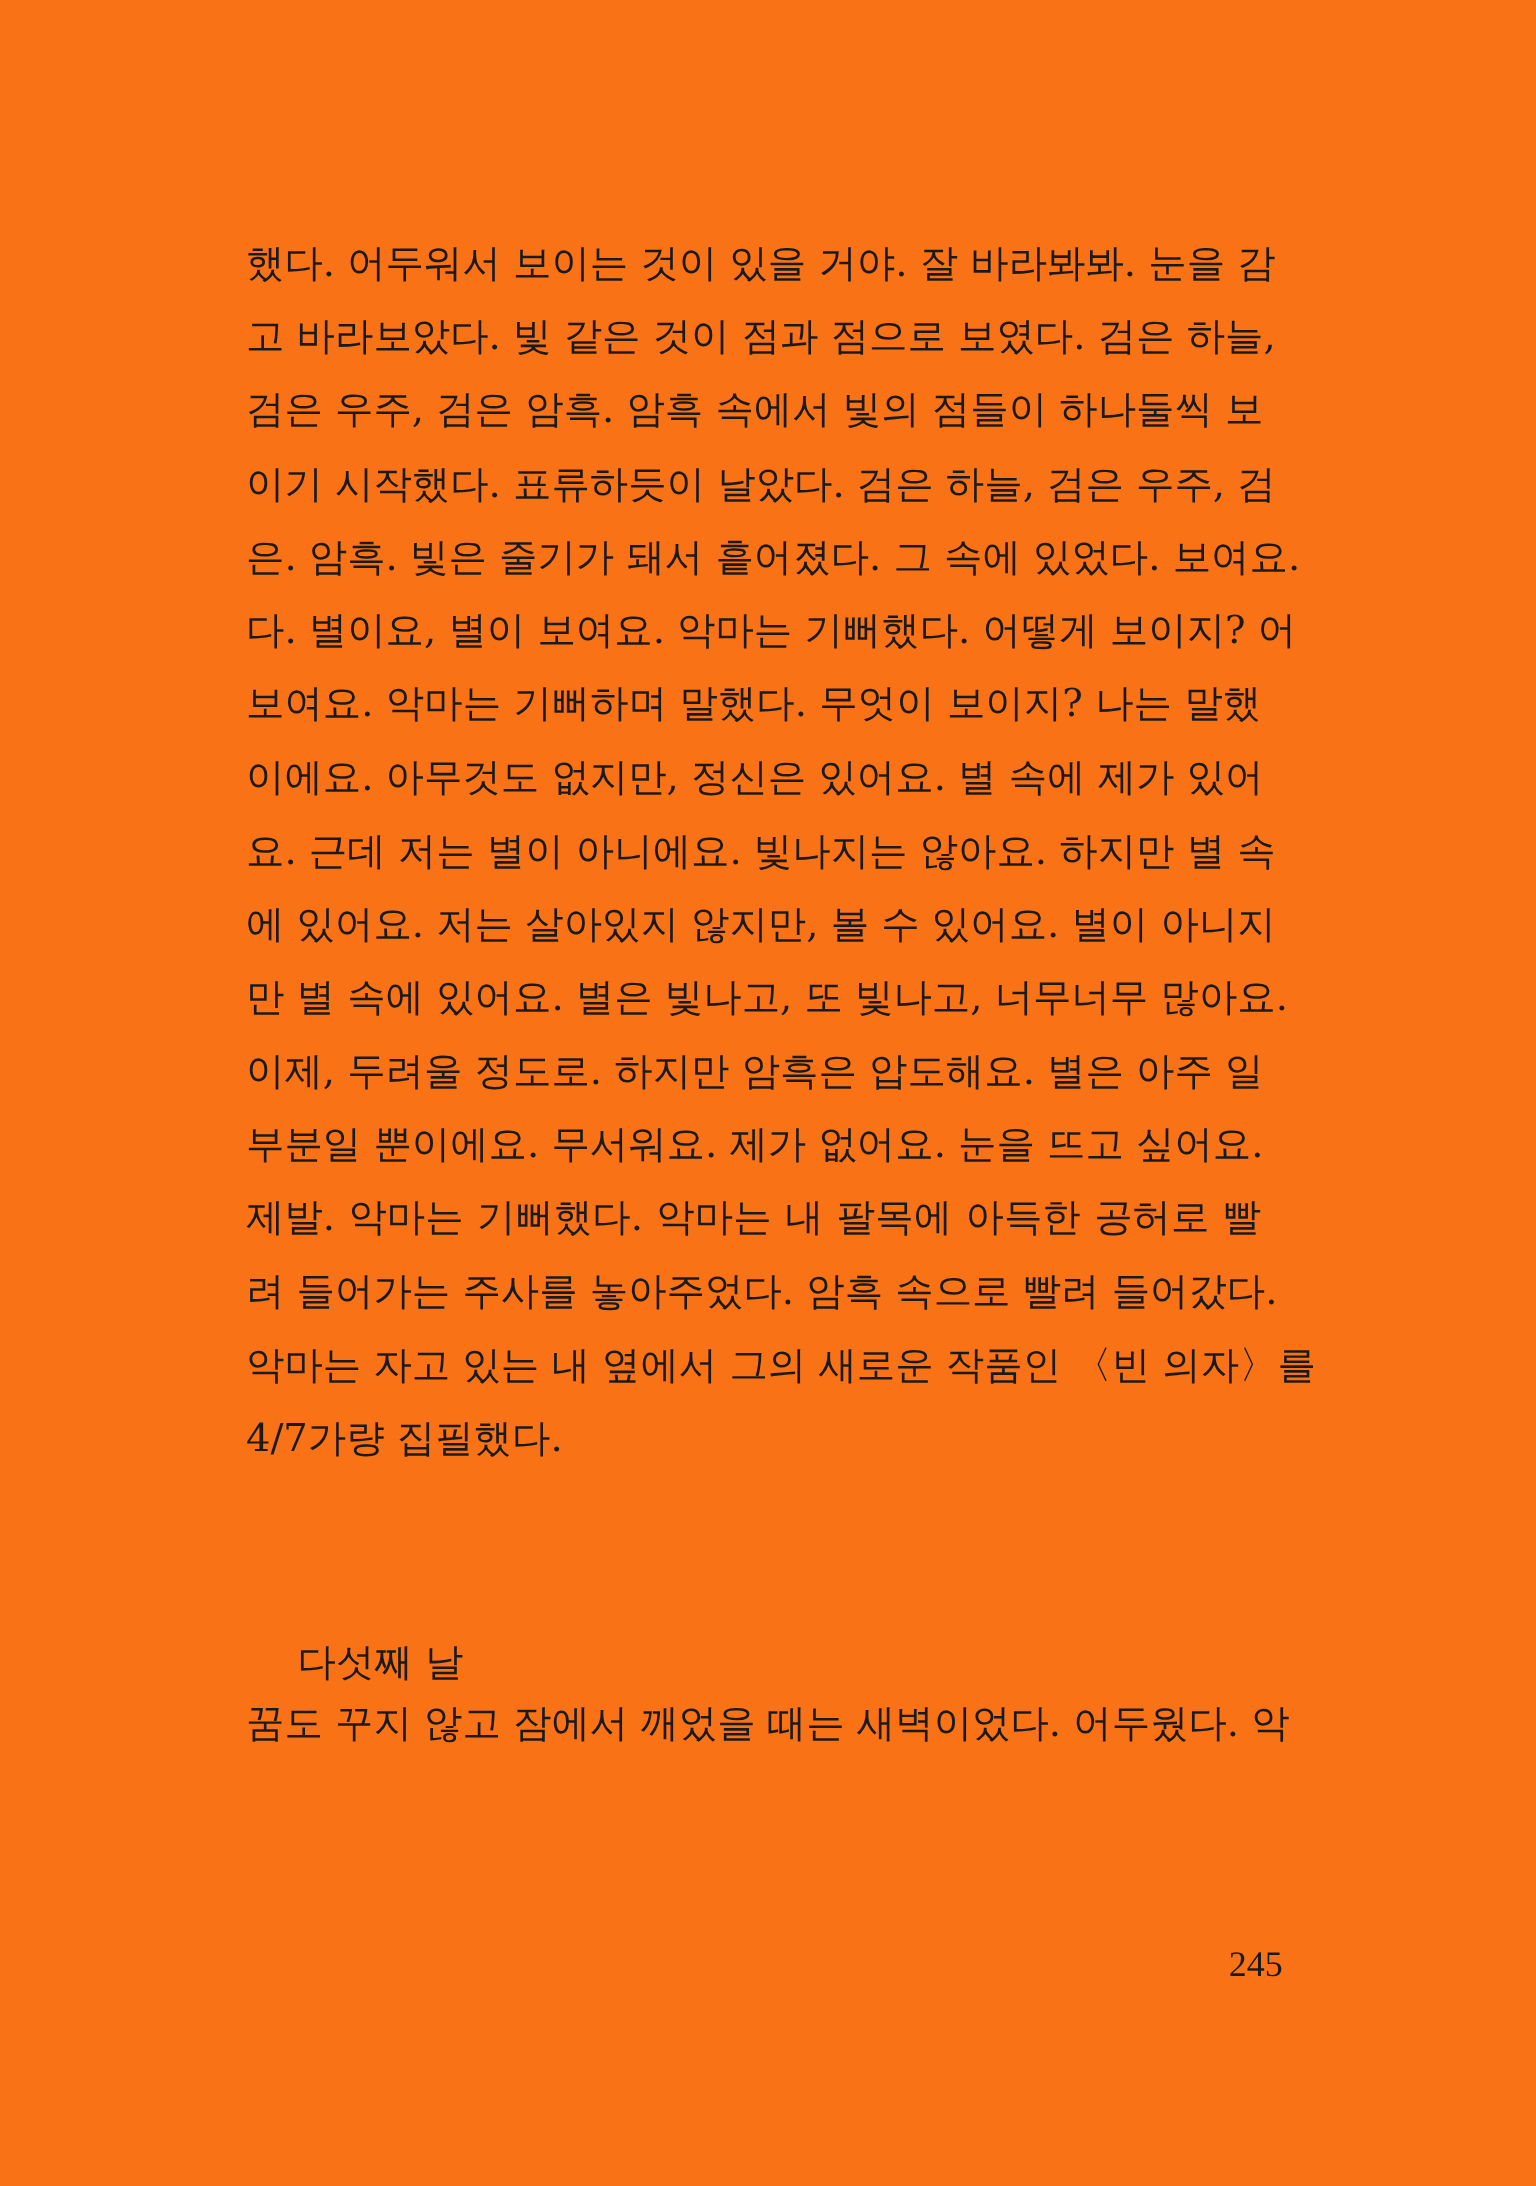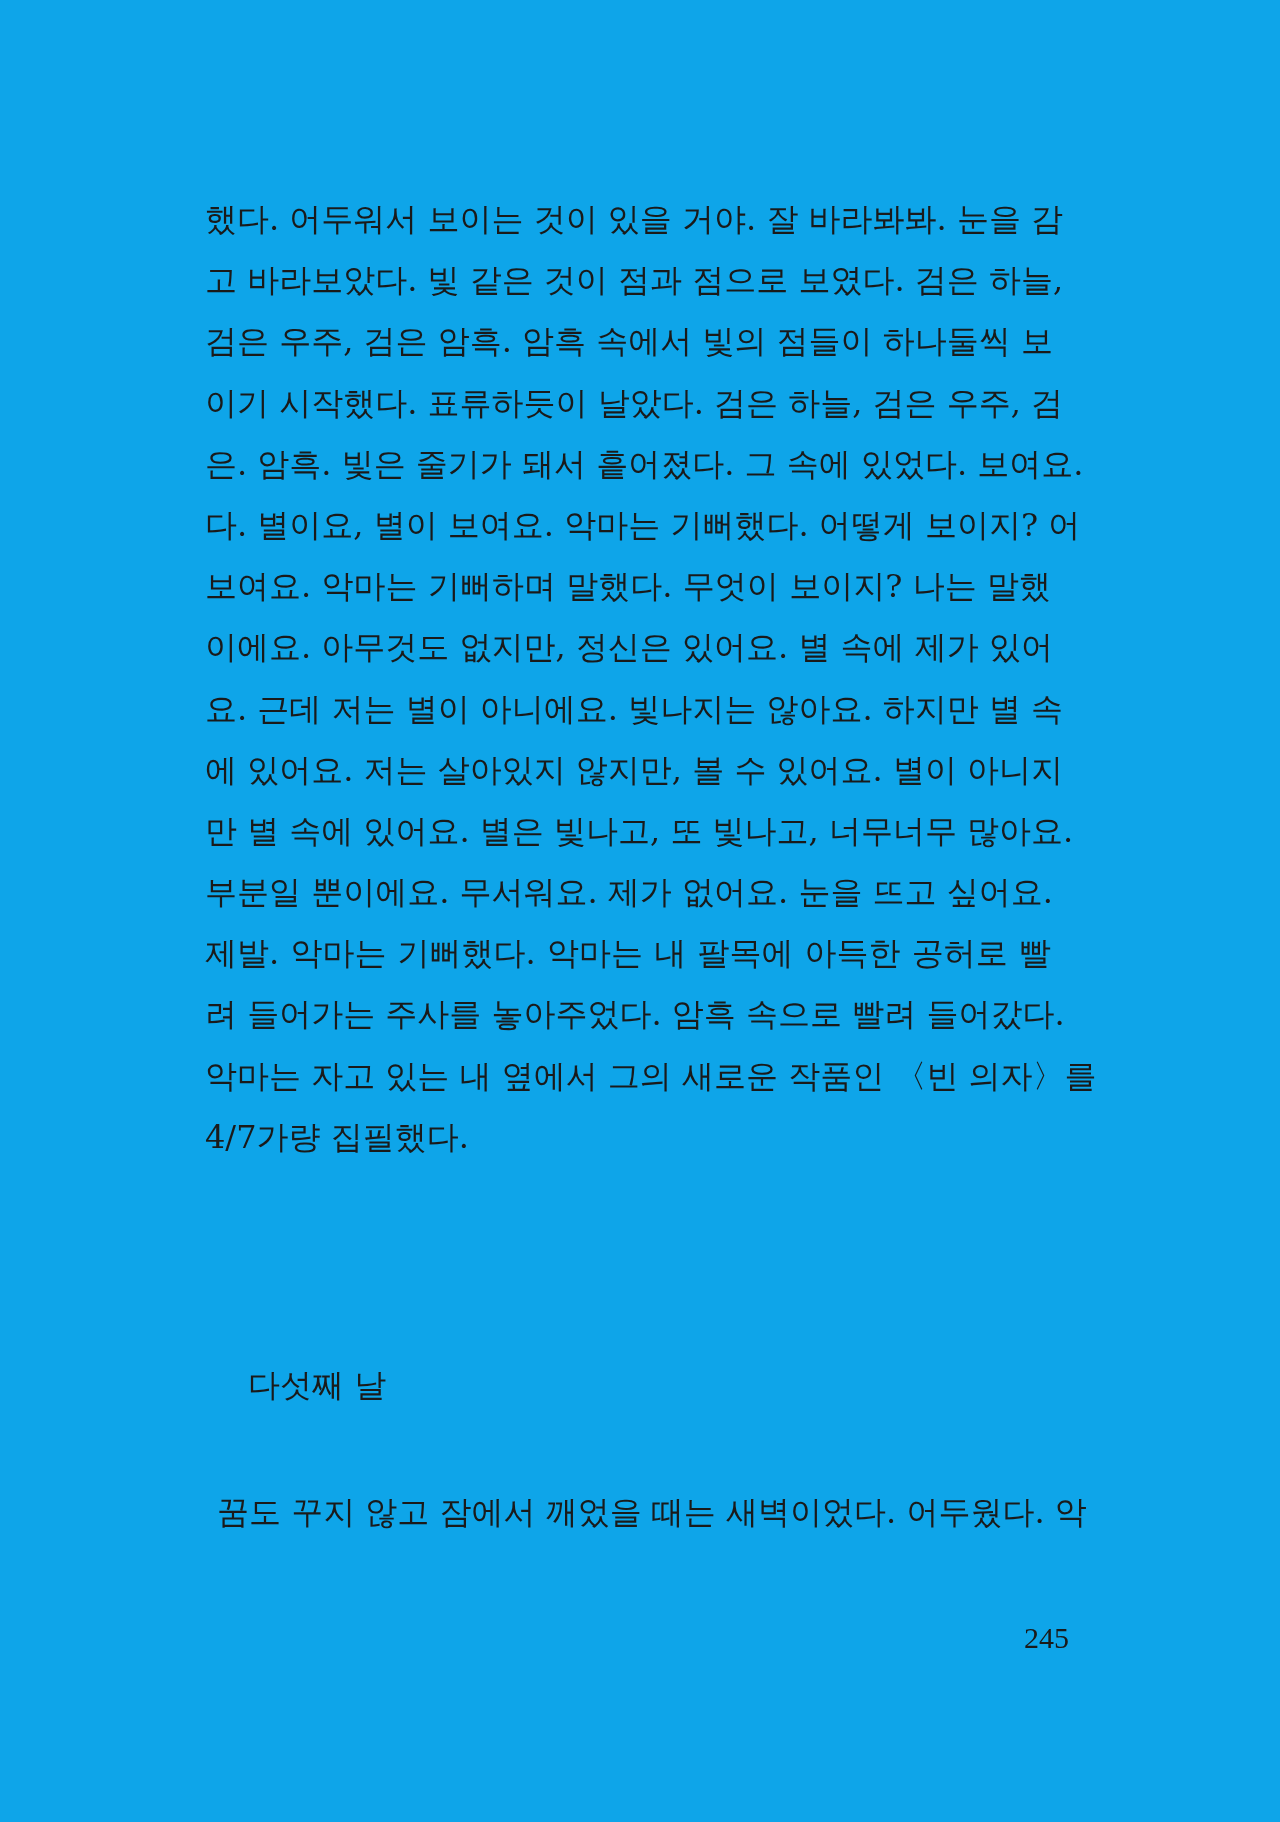--- a/index.html
+++ b/index.html
@@ -13,21 +13,21 @@
       position: relative;
       overflow: hidden;
       font-family: "DejaVu Serif", "Liberation Serif", serif;
       color: #1a1a1a;
     }
     .page {
       position: absolute;
       left: 0; top: 0;
       width: 1280px;
       height: 1822px;
-      background: #0ea5e9;
+      background: #f97316;
       text-decoration: underline;
     }
     .text-block {
       position: absolute;
       left: 205px;
       width: 846px;
     }
     .line {
       display: block;
       height: 61.2px;
@@ -47,22 +47,21 @@
     #section-heading {
       position: absolute;
       left: 205px;
       top: 1355px;
       font-size: 32px;
       line-height: 61px;
       white-space: nowrap;
       margin-left: 43px;
     }
     #next-para {
-      top: 1482px;
-      margin-left: 12px;
+      top: 1406px;
     }
     #page-number {
       position: absolute;
       left: 1024px;
       top: 1620px;
       font-size: 30px;
       line-height: 36px;
       font-family: "Liberation Serif", "DejaVu Serif", serif;
       color: #1a1a1a;
       text-align: right;
@@ -78,20 +77,21 @@
     <span class="line">고 바라보았다. 빛 같은 것이 점과 점으로 보였다. 검은 하늘,</span>
     <span class="line">검은 우주, 검은 암흑. 암흑 속에서 빛의 점들이 하나둘씩 보</span>
     <span class="line">이기 시작했다. 표류하듯이 날았다. 검은 하늘, 검은 우주, 검</span>
     <span class="line">은. 암흑. 빛은 줄기가 돼서 흩어졌다. 그 속에 있었다. 보여요.</span>
     <span class="line">다. 별이요, 별이 보여요. 악마는 기뻐했다. 어떻게 보이지? 어</span>
     <span class="line">보여요. 악마는 기뻐하며 말했다. 무엇이 보이지? 나는 말했</span>
     <span class="line">이에요. 아무것도 없지만, 정신은 있어요. 별 속에 제가 있어</span>
     <span class="line">요. 근데 저는 별이 아니에요. 빛나지는 않아요. 하지만 별 속</span>
     <span class="line">에 있어요. 저는 살아있지 않지만, 볼 수 있어요. 별이 아니지</span>
     <span class="line">만 별 속에 있어요. 별은 빛나고, 또 빛나고, 너무너무 많아요.</span>
+    <span class="line">이제, 두려울 정도로. 하지만 암흑은 압도해요. 별은 아주 일</span>
     <span class="line">부분일 뿐이에요. 무서워요. 제가 없어요. 눈을 뜨고 싶어요.</span>
     <span class="line">제발. 악마는 기뻐했다. 악마는 내 팔목에 아득한 공허로 빨</span>
     <span class="line">려 들어가는 주사를 놓아주었다. 암흑 속으로 빨려 들어갔다.</span>
     <span class="line">악마는 자고 있는 내 옆에서 그의 새로운 작품인 〈빈 의자〉를</span>
     <span class="line last">4/7가량 집필했다.</span>
   </div>
 
   <div id="section-heading">다섯째 날</div>
 
   <div class="text-block" id="next-para">

